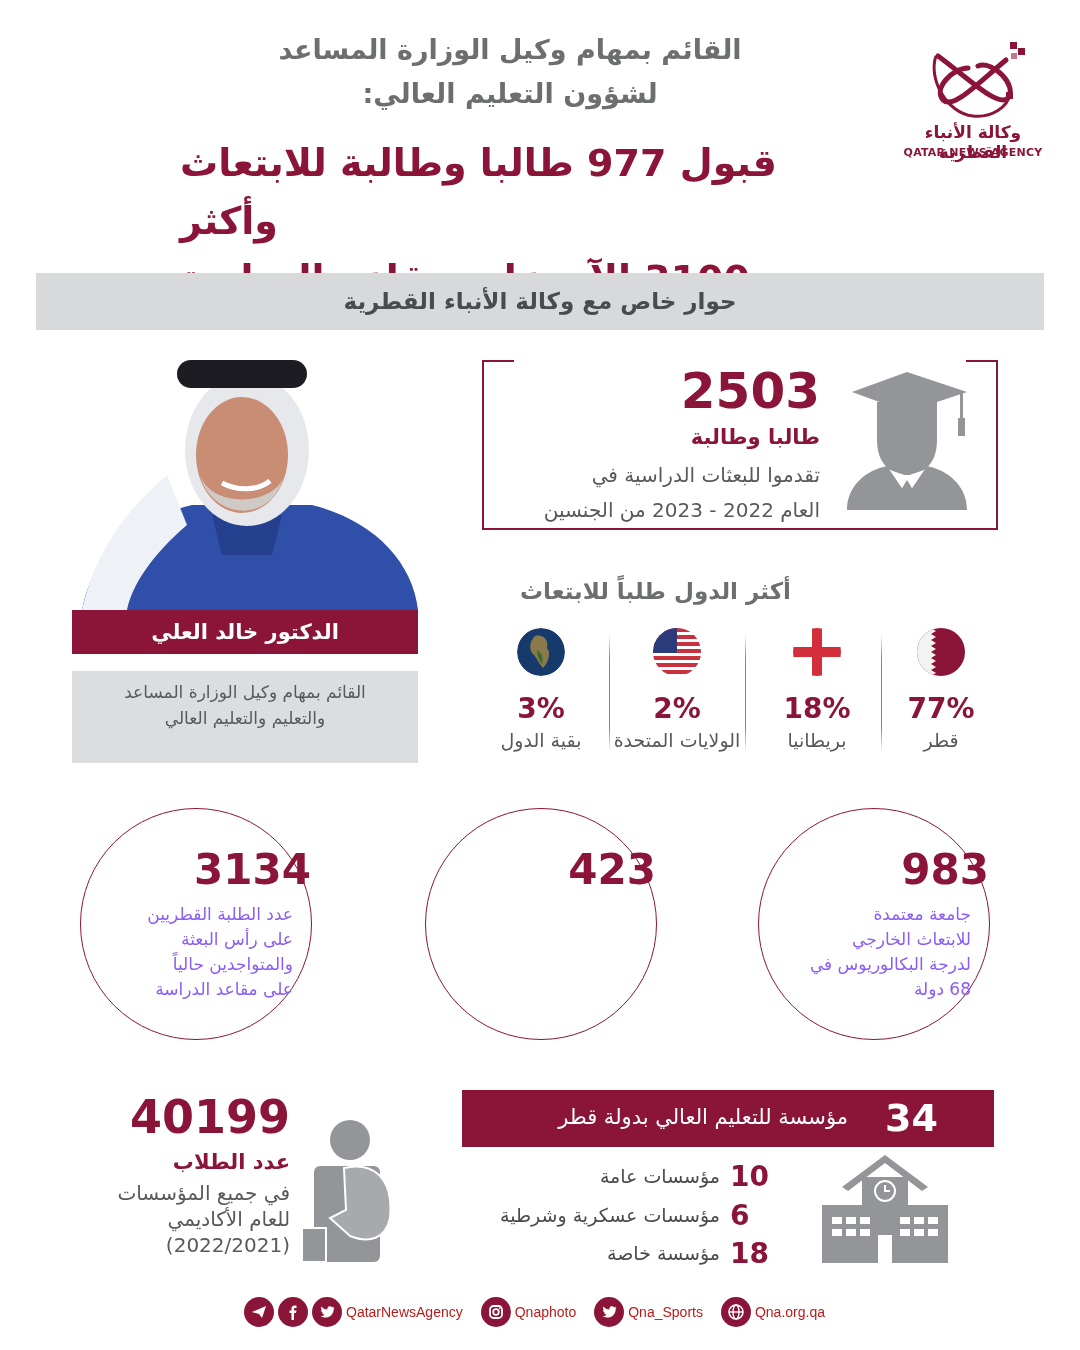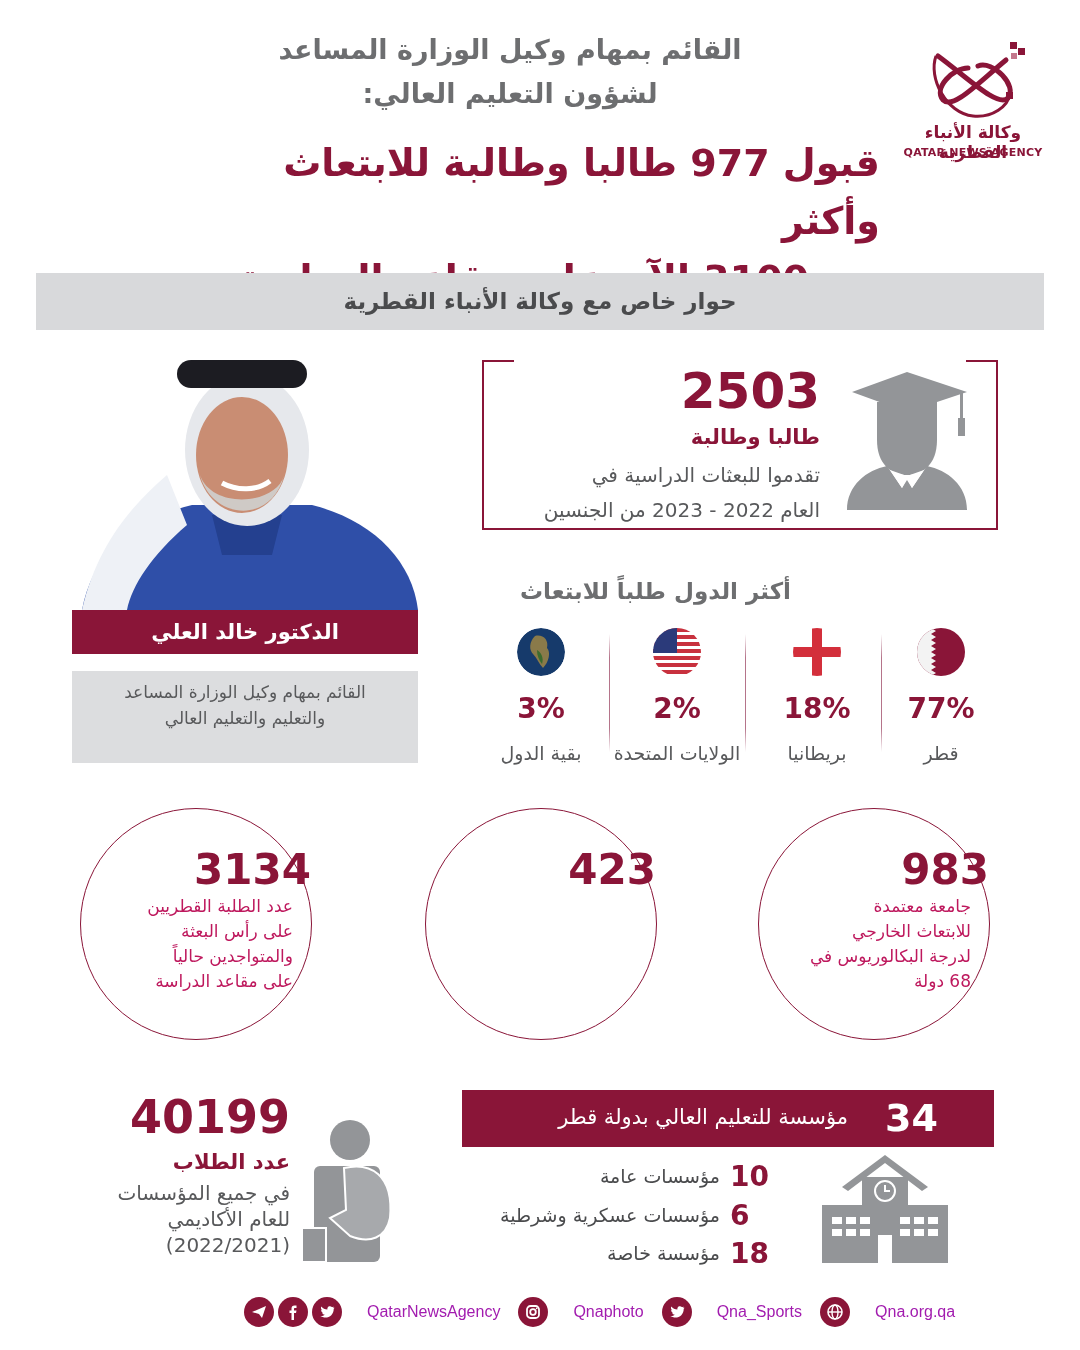--- a/index.html
+++ b/index.html
@@ -2,21 +2,21 @@
 <html><head>
 <meta charset="utf-8">
 <style>
   * { box-sizing: border-box; margin: 0; padding: 0; }
   html, body { width: 1080px; height: 1350px; background: #ffffff; overflow: hidden; }
   body { font-family: "DejaVu Sans", "Liberation Sans", sans-serif; color: #58595b; position: relative; direction: rtl; }
   .abs { position: absolute; }
 
   
   .subtitle { top: 28px; left: 190px; width: 640px; text-align: center; font-size: 27px; font-weight: bold; color: #6d6e70; line-height: 44px; }
-  .headline { top: 134px; left: 180px; width: 700px; text-align: right; font-size: 38px; font-weight: bold; color: #8a1538; line-height: 58px; }
+  .headline { top: 134px; left: 180px; width: 700px; text-align: left; font-size: 38px; font-weight: bold; color: #8a1538; line-height: 58px; }
   .logo { top: 38px; left: 898px; width: 150px; height: 130px; direction: ltr; }
   .logo-ar { position: absolute; top: 84px; left: 0; width: 150px; text-align: center; font-size: 17px; color: #8a1538; font-weight: bold; direction: rtl; }
   .logo-en { position: absolute; top: 108px; left: 0; width: 150px; text-align: center; font-size: 11px; color: #8a1538; font-weight: bold; letter-spacing: 0.2px; }
 
   .banner { top: 273px; left: 36px; width: 1008px; height: 57px; background: #d8d9db; text-align: center; font-size: 23px; font-weight: bold; line-height: 57px; color: #4a4b4d; }
 
   
   .photo { top: 345px; left: 72px; width: 346px; height: 265px; overflow: hidden; }
   .name-bar { top: 610px; left: 72px; width: 346px; height: 44px; background: #8a1538; color: #fff; font-size: 21px; font-weight: bold; text-align: center; line-height: 44px; }
   .role-box { top: 671px; left: 72px; width: 346px; height: 92px; background: #dcdddf; text-align: center; font-size: 17px; line-height: 26px; padding-top: 8px; color: #58595b; }
@@ -29,47 +29,47 @@
   .app-num { top: 362px; left: 560px; width: 260px; text-align: right; font-size: 50px; font-weight: bold; color: #8a1538; direction: ltr; }
   .app-sub { top: 425px; left: 560px; width: 260px; text-align: right; font-size: 21px; font-weight: bold; color: #8a1538; }
   .app-desc { top: 458px; left: 490px; width: 330px; text-align: right; font-size: 20px; line-height: 35px; color: #58595b; }
   .grad-icon { top: 370px; left: 842px; width: 130px; height: 140px; }
 
   
   .countries-title { top: 578px; left: 520px; width: 362px; text-align: left; font-size: 23px; font-weight: bold; color: #6d6e70; }
   .country { top: 628px; width: 130px; height: 130px; text-align: center; }
   .flag { width: 48px; height: 48px; border-radius: 50%; margin: 0 auto; overflow: hidden; position: relative; }
   .country-pct { font-size: 28px; font-weight: bold; color: #8a1538; margin-top: 16px; direction: ltr; }
-  .country-name { font-size: 19px; color: #58595b; margin-top: 17px; }
+  .country-name { font-size: 19px; color: #58595b; margin-top: 4px; }
   .vsep { top: 634px; width: 1px; height: 118px; background: linear-gradient(#fff, #b5748a 20%, #b5748a 80%, #fff); }
 
   
   .circle { top: 808px; width: 232px; height: 232px; border: 1.5px solid #8a1538; border-radius: 50%; text-align: right; }
   .circle-num { font-size: 42px; font-weight: bold; color: #8a1538; margin-top: 36px; direction: ltr; }
-  .circle-text { font-size: 17px; line-height: 25px; color: #be185d; padding: 0 18px; }
+  .circle-text { font-size: 17px; line-height: 25px; color: #8b5cf6; margin-top: 8px; padding: 0 18px; }
 
   
   .stu-num { top: 1090px; left: 100px; width: 190px; text-align: right; font-size: 46px; font-weight: bold; color: #8a1538; direction: ltr; }
   .stu-sub { top: 1150px; left: 100px; width: 190px; text-align: right; font-size: 21px; font-weight: bold; color: #8a1538; }
   .stu-desc { top: 1180px; left: 80px; width: 210px; text-align: right; font-size: 20px; line-height: 26px; color: #58595b; }
   .student-icon { top: 1118px; left: 300px; width: 94px; height: 146px; }
 
   
   .inst-bar { top: 1090px; left: 462px; width: 532px; height: 57px; background: #8a1538; color: #fff; }
   .inst-num { position: absolute; right: 56px; top: 0; font-size: 38px; font-weight: bold; line-height: 57px; direction: ltr; }
   .inst-label { position: absolute; right: 146px; top: 0; font-size: 21px; line-height: 54px; }
   .inst-row { left: 470px; width: 320px; height: 36px; display: flex; flex-direction: row; align-items: center; }
   .inst-row-num { width: 60px; font-size: 28px; font-weight: bold; color: #8a1538; direction: ltr; }
   .inst-row-label { font-size: 19px; color: #4a4b4d; padding-right: 10px; }
   .school-icon { top: 1155px; left: 822px; width: 126px; height: 108px; }
 
   
   .footer { top: 1295px; left: 244px; height: 34px; display: flex; align-items: center; direction: ltr; gap: 4px; }
   .soc { width: 30px; height: 30px; border-radius: 50%; background: #8a1538; display: inline-flex; align-items: center; justify-content: center; }
-  .soc-label { font-family: "Liberation Sans", sans-serif; font-size: 16px; color: #a21caf; margin: 0 14px 0 21px; }
+  .soc-label { font-family: "Liberation Sans", sans-serif; font-size: 14px; color: #b91c1c; margin: 0 14px 0 0; }
 </style>
 </head>
 <body>
 
 <div class="abs subtitle">
   <div>القائم بمهام وكيل الوزارة المساعد</div>
   <div>لشؤون التعليم العالي:</div>
 </div>
 <div class="abs headline">
   <div>قبول 977 طالبا وطالبة للابتعاث وأكثر</div>

